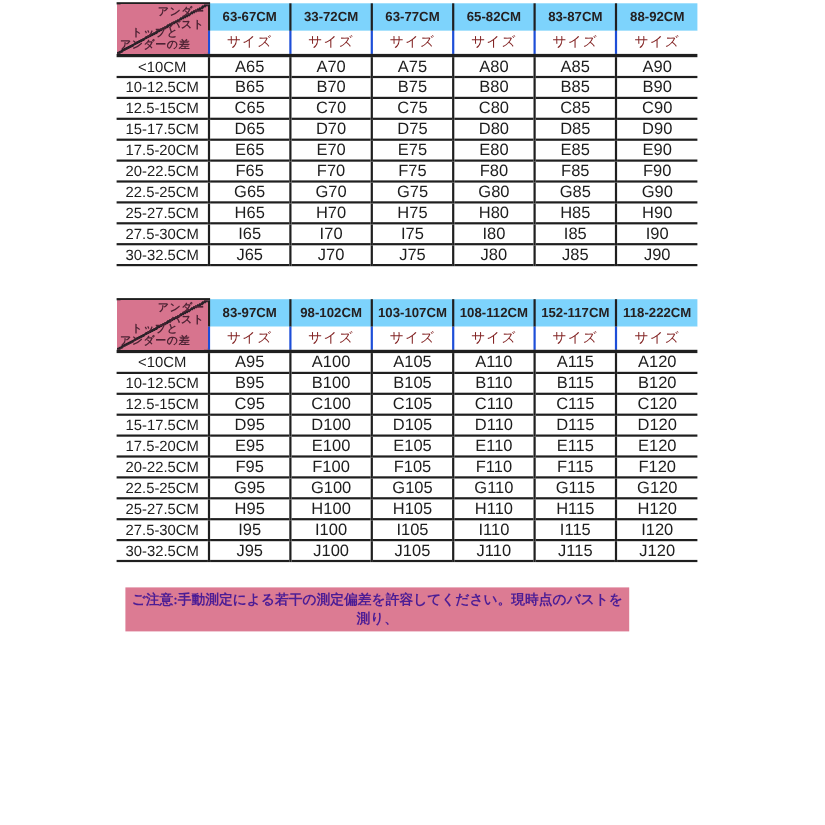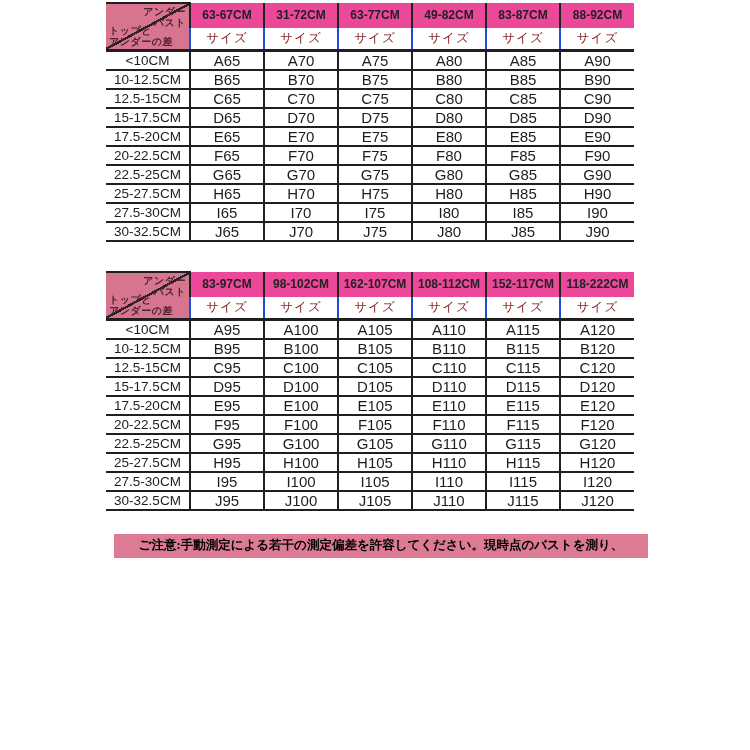--- a/index.html
+++ b/index.html
@@ -34,25 +34,25 @@
         rgba(0,0,0,0) calc(50% + 1.2px)),
       #d7748e;
   }
   .corner-top,.corner-bottom{
     position:absolute;
     font-family:"Liberation Serif","DejaVu Serif",serif;
     font-weight:bold;font-size:10px;line-height:1.12;
     color:#4d2334;letter-spacing:0.5px;
   }
   .corner-top{top:2px;right:3px;text-align:right;}
-  .corner-bottom{bottom:2px;left:3px;text-align:left;}
+  .corner-bottom{bottom:2px;left:3px;text-align:center;}
   .corner-top span,.corner-bottom span{display:block;}
 
   th.band-cell{
-    height:24px;background:#ec4899;
+    height:24px;background:#7dd3fc;
     border-left:2px solid #1f1f1f;
     font-weight:600;font-size:12px;color:#242021;text-align:center;
   }
   th.size-cell{
     height:21px;background:#ffffff;
     border-left:2px solid #1d4ed8;
     font-weight:400;font-size:12.5px;color:#7f1d1d;
     letter-spacing:1px;
   }
 
@@ -60,26 +60,26 @@
   tbody th.rowlabel{
     font-weight:400;font-size:13.5px;color:#1d1d1d;
     text-align:center;padding:0;
   }
   tbody td{
     border-left:2px solid #1f1f1f;
     text-align:center;font-size:15px;color:#1d1d1d;padding:0;
   }
 
   .notice{
-    width:534px;margin-left:114px;margin-top:23px;
+    width:458px;margin-left:114px;margin-top:23px;
     background:#dc7b93;
     text-align:center;padding:3px 0 4px 0;
     font-family:"Liberation Serif","DejaVu Serif",serif;
     font-weight:bold;font-size:12.5px;line-height:1.32;
-    color:#000000;
+    color:#4c1d95;
   }
   .notice span{display:block;}
 </style>
 </head>
 <body>
 
 <div class="sheet">
 
   <table class="size-table first">
     <colgroup>
@@ -97,23 +97,23 @@
           <div class="corner-top">
             <span>アンダー</span>
             <span>バスト</span>
           </div>
           <div class="corner-bottom">
             <span>トップと</span>
             <span>アンダーの差</span>
           </div>
         </th>
         <th class="band-cell">63-67CM</th>
-        <th class="band-cell">31-72CM</th>
+        <th class="band-cell">33-72CM</th>
         <th class="band-cell">63-77CM</th>
-        <th class="band-cell">49-82CM</th>
+        <th class="band-cell">65-82CM</th>
         <th class="band-cell">83-87CM</th>
         <th class="band-cell">88-92CM</th>
       </tr>
       <tr>
         <th class="size-cell">サイズ</th>
         <th class="size-cell">サイズ</th>
         <th class="size-cell">サイズ</th>
         <th class="size-cell">サイズ</th>
         <th class="size-cell">サイズ</th>
         <th class="size-cell">サイズ</th>
@@ -230,21 +230,21 @@
             <span>アンダー</span>
             <span>バスト</span>
           </div>
           <div class="corner-bottom">
             <span>トップと</span>
             <span>アンダーの差</span>
           </div>
         </th>
         <th class="band-cell">83-97CM</th>
         <th class="band-cell">98-102CM</th>
-        <th class="band-cell">162-107CM</th>
+        <th class="band-cell">103-107CM</th>
         <th class="band-cell">108-112CM</th>
         <th class="band-cell">152-117CM</th>
         <th class="band-cell">118-222CM</th>
       </tr>
       <tr>
         <th class="size-cell">サイズ</th>
         <th class="size-cell">サイズ</th>
         <th class="size-cell">サイズ</th>
         <th class="size-cell">サイズ</th>
         <th class="size-cell">サイズ</th>

